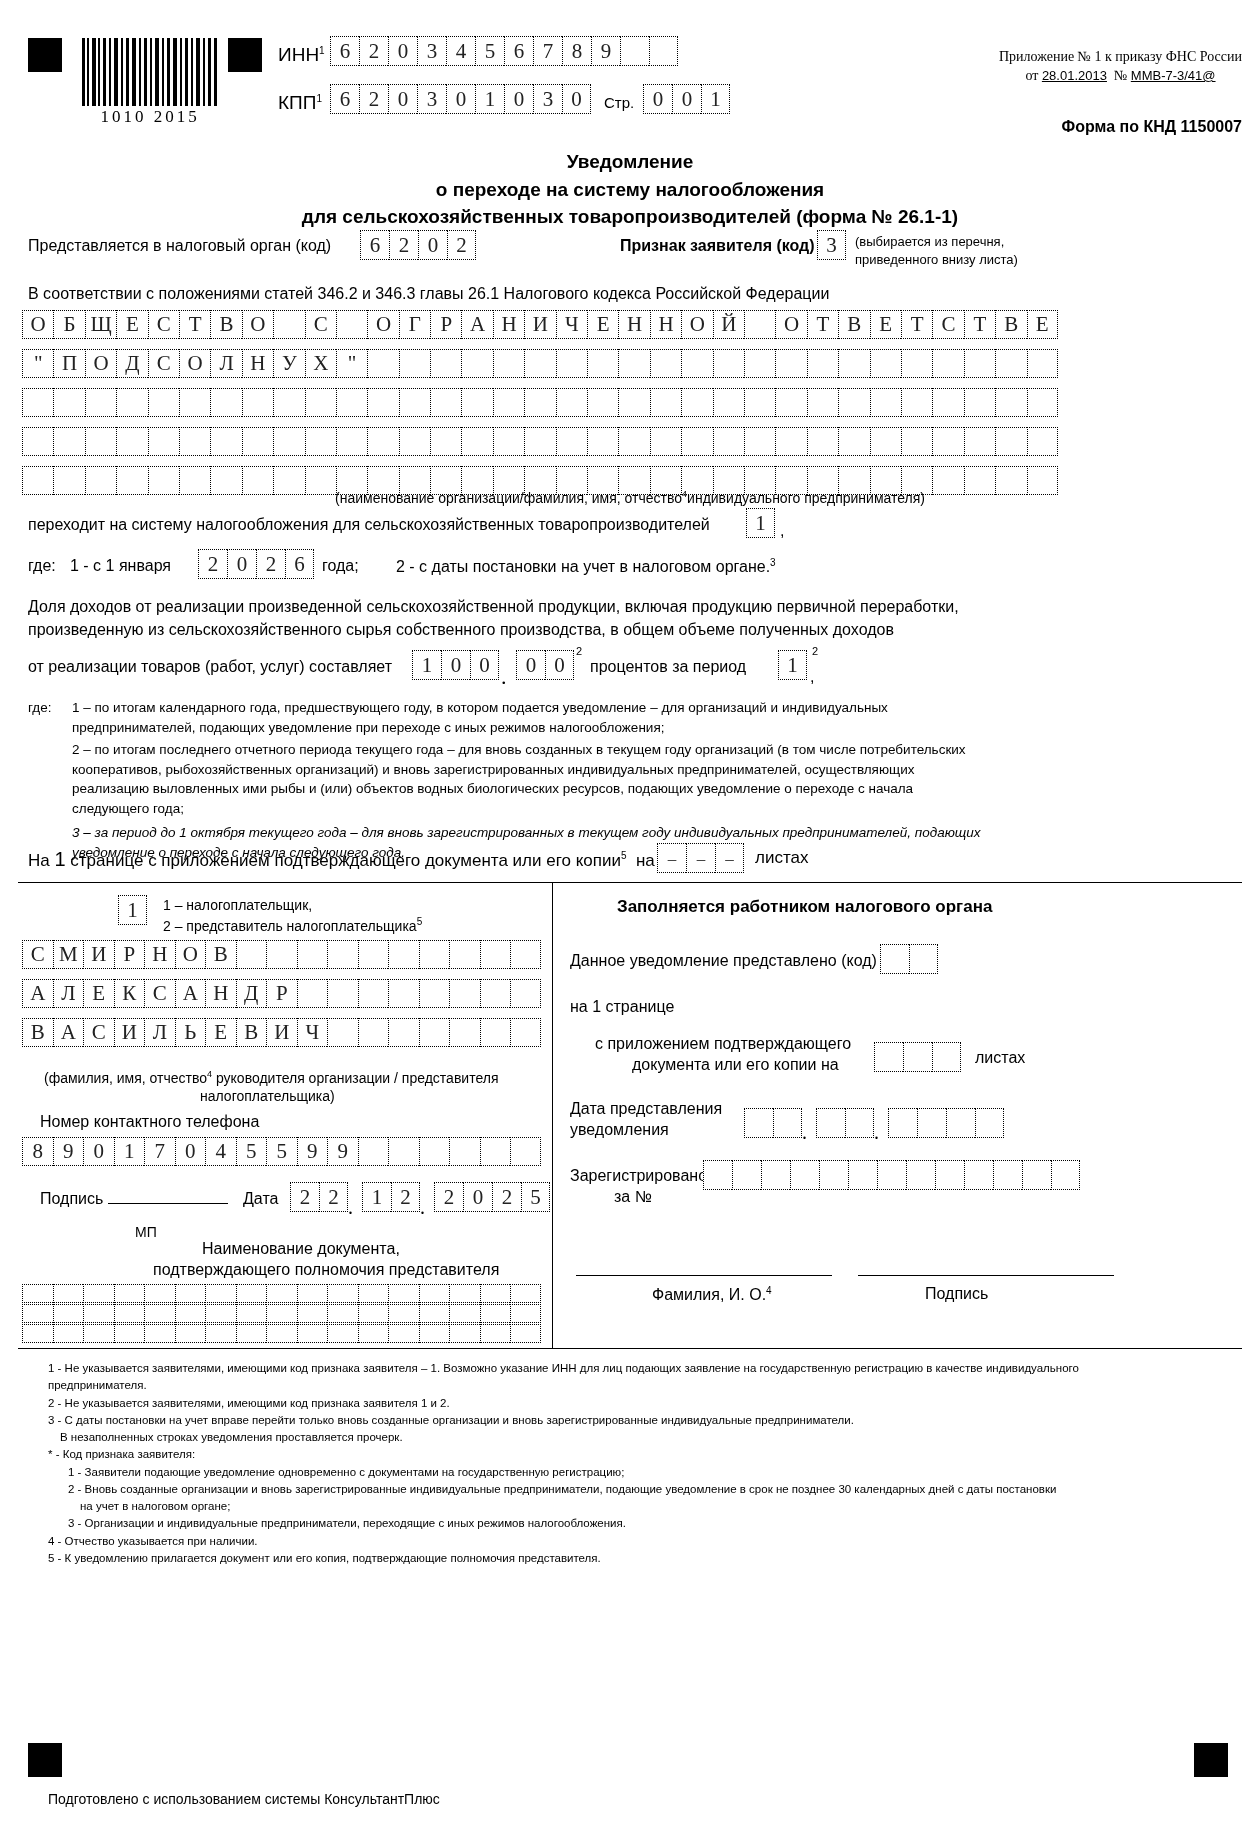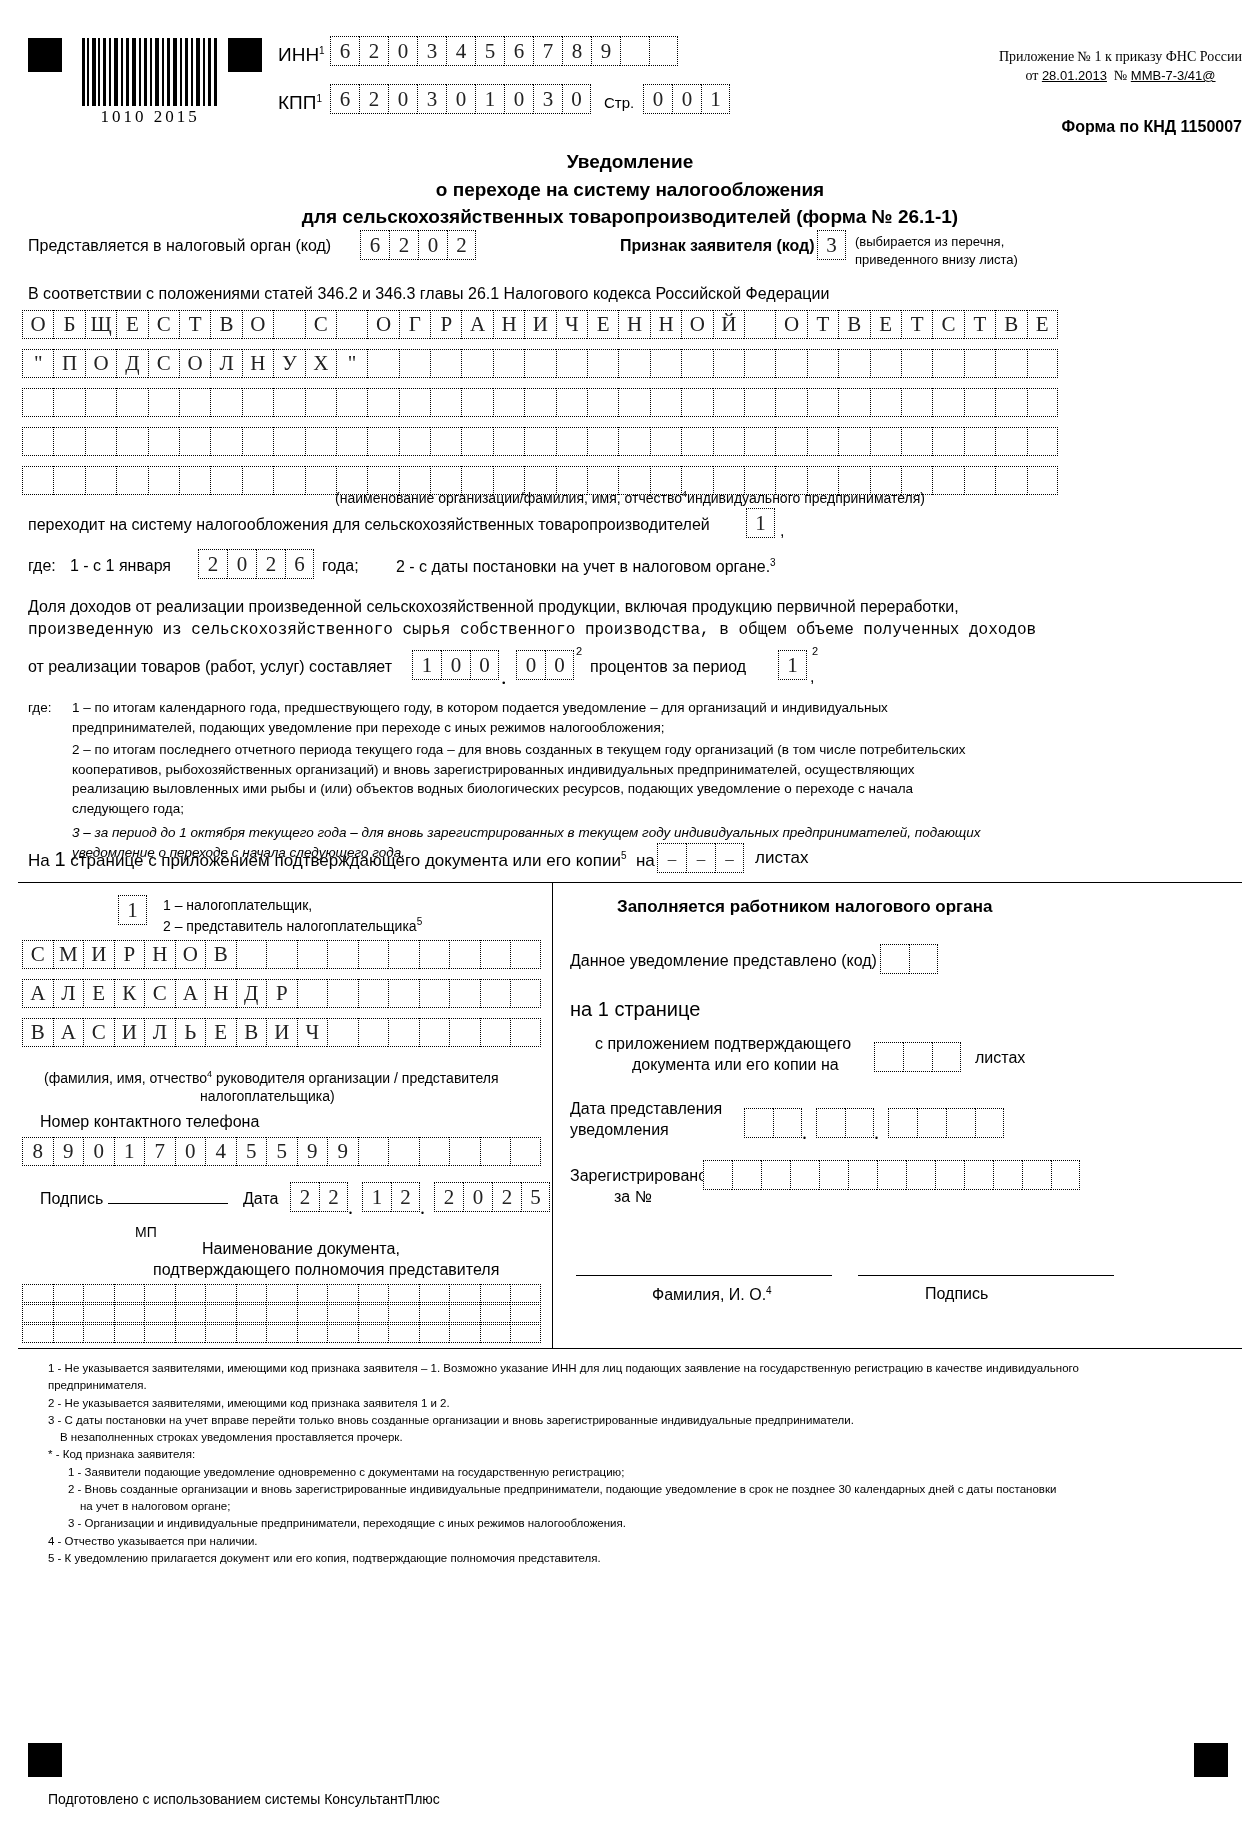--- a/index.html
+++ b/index.html
@@ -395,21 +395,21 @@
       <div class="cell">0</div>
       <div class="cell">2</div>
       <div class="cell">6</div>
     </div>
   <div class="t" style="left:322px; top:557px;">года;</div>
   <div class="t" style="left:396px; top:557px;">
     <span>2 - с даты постановки на  учет в налоговом органе.</span><span class="sup">3</span>
   </div>
 
   <div class="t" style="left:28px; top:598px;">Доля доходов от реализации произведенной сельскохозяйственной продукции, включая продукцию первичной переработки,</div>
-  <div class="t" style="left:28px; top:621px;font-family:Liberation Mono, monospace;">произведенную из сельскохозяйственного сырья собственного производства, в общем объеме полученных доходов</div>
+  <div class="t" style="left:28px; top:621px;">произведенную из сельскохозяйственного сырья собственного производства, в общем объеме полученных доходов</div>
 
   <div class="t" style="left:28px; top:658px;">от реализации товаров (работ, услуг) составляет</div>
   <div class="cells cells-md" id="pct-int-cells" style="position:absolute; left:412px; top:650px;">
       <div class="cell">1</div>
       <div class="cell">0</div>
       <div class="cell">0</div>
     </div>
   <div class="t" style="left:501px; top:664px; font-size:22px; font-family:'Liberation Serif',serif;">.</div>
   <div class="cells cells-md" id="pct-frac-cells" style="position:absolute; left:516px; top:650px;">
       <div class="cell">0</div>
@@ -645,21 +645,21 @@
     </div>
 
   <div class="t" style="left:617px; top:897px; font-weight:bold; font-size:17px;">Заполняется работником налогового органа</div>
 
   <div class="t" style="left:570px; top:952px; font-size:16px;">Данное уведомление представлено (код)</div>
   <div class="cells cells-md" id="tw-code-cells" style="position:absolute; left:880px; top:944px;">
       <div class="cell"></div>
       <div class="cell"></div>
     </div>
 
-  <div class="t" style="left:570px; top:998px; font-size:20px;">на 1 странице</div>
+  <div class="t" style="left:570px; top:998px; font-size:16px;">на 1 странице</div>
 
   <div class="t" style="left:595px; top:1035px; font-size:16px;">с приложением подтверждающего</div>
   <div class="t" style="left:632px; top:1056px; font-size:16px;">документа или его копии на</div>
   <div class="cells cells-md" id="tw-sheets-cells" style="position:absolute; left:874px; top:1042px;">
       <div class="cell"></div>
       <div class="cell"></div>
       <div class="cell"></div>
     </div>
   <div class="t" style="left:975px; top:1049px; font-size:16px;">листах</div>
 

